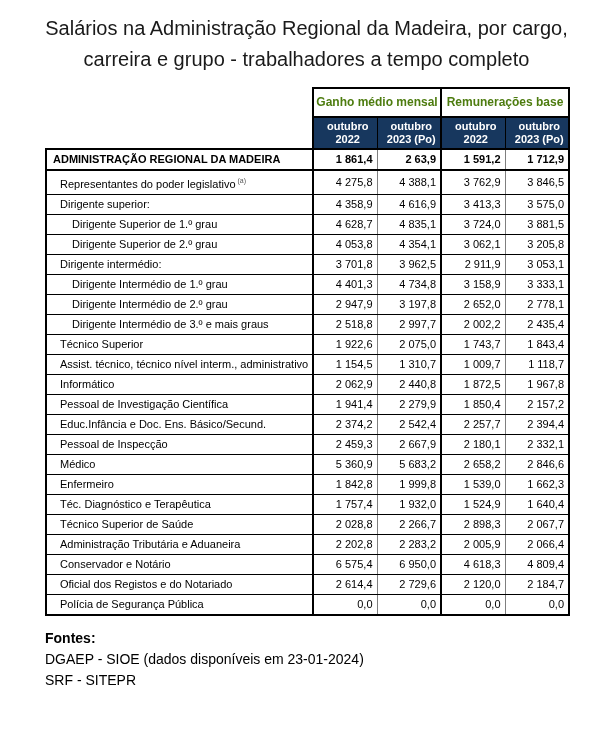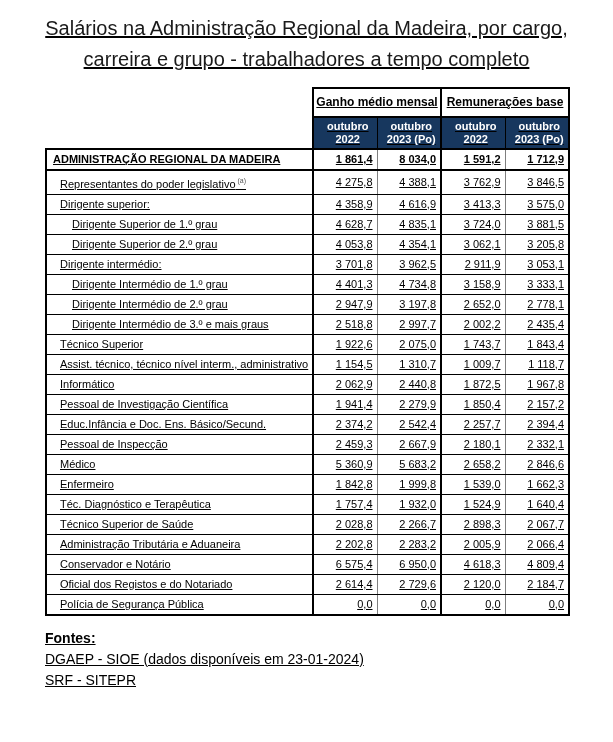--- a/index.html
+++ b/index.html
@@ -1,33 +1,33 @@
 <!DOCTYPE html>
 <html style="--hdr-bg: #17375E;"><head>
 <meta charset="utf-8">
 <style>
   html, body { margin: 0; padding: 0; background: #ffffff; }
   body { font-family: "Liberation Sans", sans-serif; color: #000; }
   .page {
     width: 613px; height: 742px; box-sizing: border-box;
-    padding-top: 13px; position: relative; background: #fff; text-decoration: underline;
+    padding-top: 13px; position: relative; background: #fff;
   }
   .title {
     font-size: 20px; font-weight: 400; text-align: center;
     margin: 0 38px 12px 38px; line-height: 31px; color: #1a1a1a;
   }
   table.salary-table {
     border-collapse: collapse; table-layout: fixed;
     margin-left: 45px; width: 523px; font-size: 11px;
   }
   col.c-label { width: 267px; }
   col.c-val { width: 64px; }
   .corner { border: none; background: #fff; }
   th.group {
-    border: 2px solid #000; background: #fff; color: #000000;
+    border: 2px solid #000; background: #fff; color: #4d7c0f;
     font-size: 12px; font-weight: bold; 
     padding: 7px 2px; line-height: 13px;
   }
   th.sub {
     background: var(--hdr-bg, #17375E); color: #fff; font-weight: bold;
     text-align: center; vertical-align: middle;
     padding: 2px 0 2px 5px; font-size: 11px; line-height: 13px;
     border: 1px solid #000;
   }
   th.sub.col0 { border-left: 2px solid #000; }
@@ -81,21 +81,21 @@
         <th class="sub col0">outubro 2022</th>
         <th class="sub col1">outubro 2023 (Po)</th>
         <th class="sub col2">outubro 2022</th>
         <th class="sub col3">outubro 2023 (Po)</th>
       </tr>
     </thead>
     <tbody id="rows">
         <tr class="bold">
           <td class="lbl ind0">ADMINISTRAÇÃO REGIONAL DA MADEIRA</td>
           <td class="val col0">1 861,4</td>
-          <td class="val col1">8 034,0</td>
+          <td class="val col1">2 63,9</td>
           <td class="val col2">1 591,2</td>
           <td class="val col3">1 712,9</td>
         </tr>
         <tr>
           <td class="lbl ind1">Representantes do poder legislativo<sup> (a)</sup></td>
           <td class="val col0">4 275,8</td>
           <td class="val col1">4 388,1</td>
           <td class="val col2">3 762,9</td>
           <td class="val col3">3 846,5</td>
         </tr>

